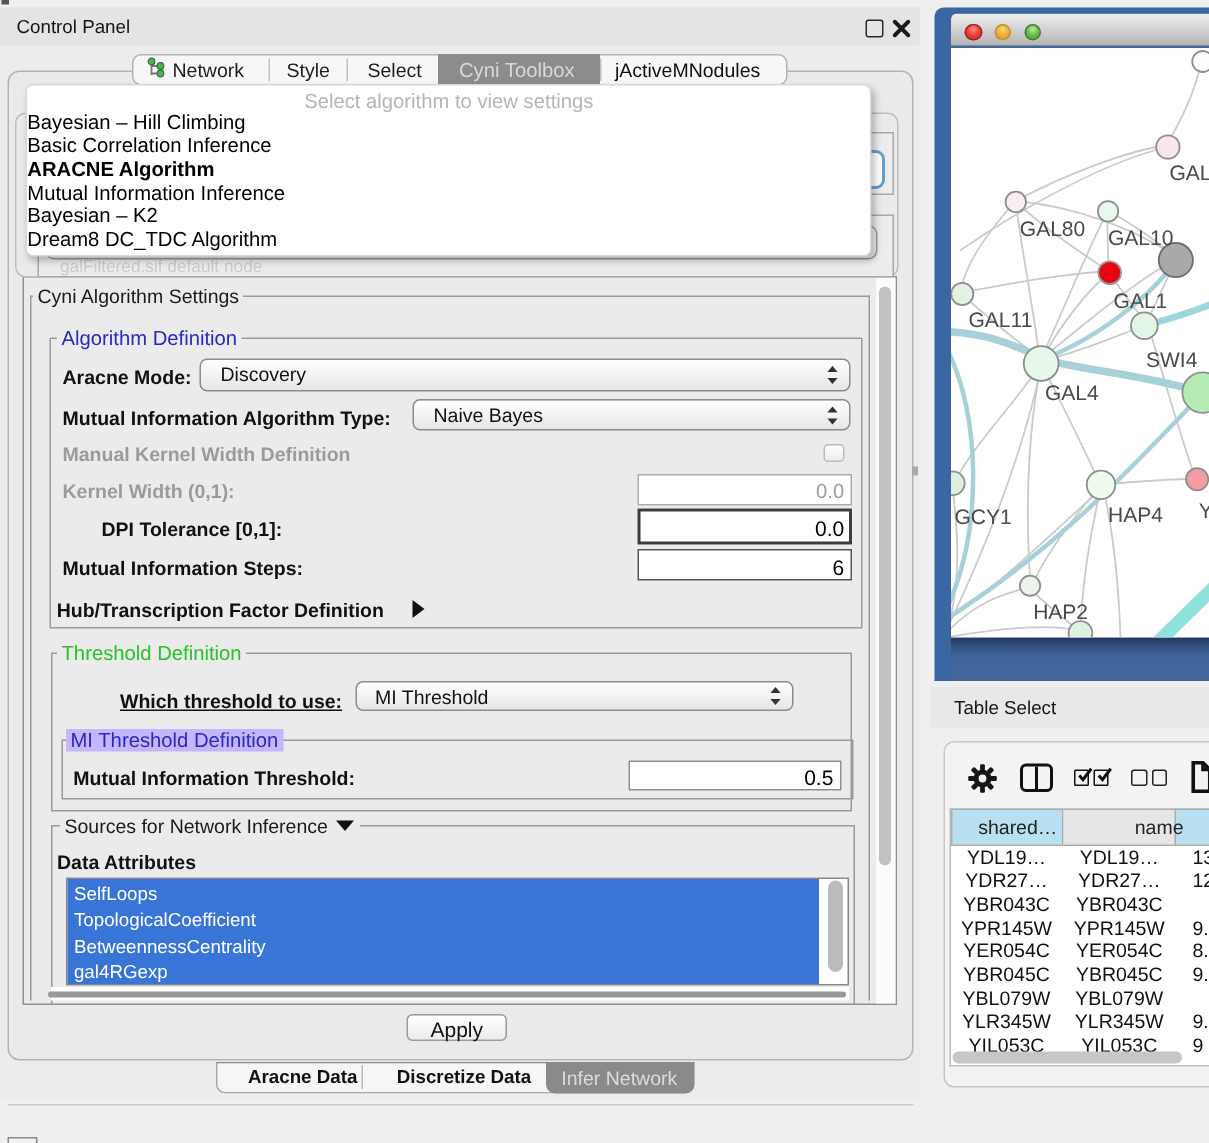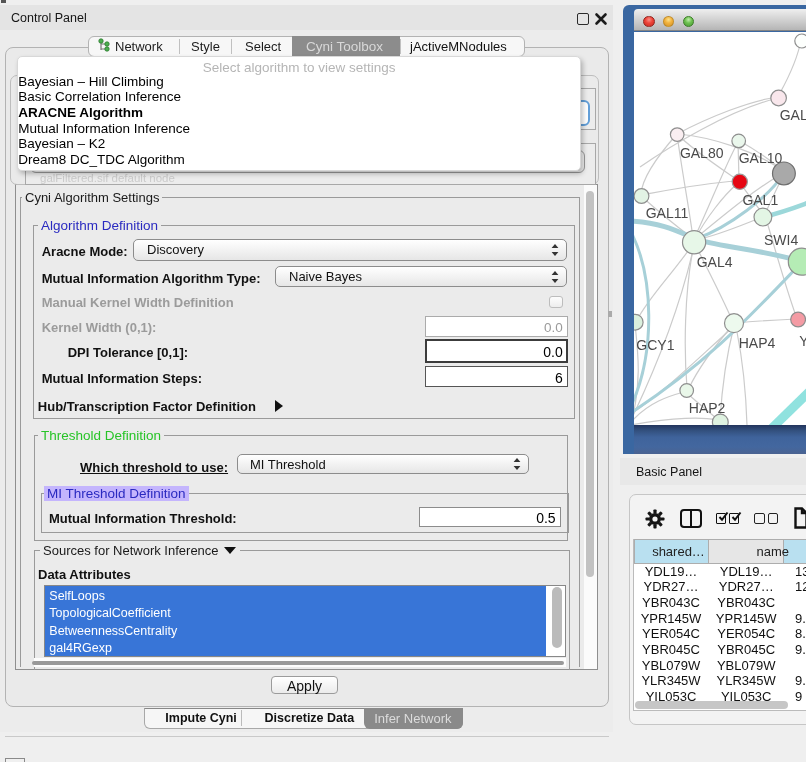--- a/index.html
+++ b/index.html
@@ -124,21 +124,21 @@
 
   <div class="abs" style="left:34px;top:658px;width:532px;height:9px;background:#fdfdfd;"></div>
   <div class="abs" style="left:32.2px;top:660.5px;width:532.3px;height:4.5px;background:#999;border-radius:2px;"></div>
 
   <div class="abs" style="left:271px;top:675.5px;width:67px;height:18.7px;border:1px solid #9b9b9b;border-radius:4px;background:linear-gradient(#ffffff,#ebebeb);"></div>
   <div class="abs" style="left:271px;top:677.5px;width:67px;text-align:center;font-size:14px;color:#111;">Apply</div>
 
   <div class="abs" style="left:144.2px;top:707.6px;width:318.6px;height:21.1px;background:#f6f6f6;border:1px solid #a8a8a8;border-top:1px solid #888;border-radius:0 0 6px 6px;"></div>
   <div class="abs" style="left:241px;top:710px;width:1px;height:16px;background:#bbb;"></div>
   <div class="abs" style="left:363.7px;top:707.6px;width:99.1px;height:21.1px;background:#8a8a8a;border-radius:0 0 6px 6px;"></div>
-  <div class="abs bold" style="left:165.3px;top:711px;font-size:12.5px;color:#111;">Impute Cyni</div>
+  <div class="abs bold" style="left:165.3px;top:711px;font-size:12.5px;color:#111;">Aracne Data</div>
   <div class="abs bold" style="left:264.5px;top:711px;font-size:12.5px;color:#111;">Discretize Data</div>
   <div class="abs" style="left:374.2px;top:711px;font-size:13px;color:#dcdcdc;">Infer Network</div>
 
   <div class="abs" style="left:5px;top:736px;width:604px;height:1px;background:#c9c9c9;"></div>
 
   <div class="abs" style="left:5px;top:757.5px;width:20px;height:10px;border:1.5px solid #8a8a8a;background:#f0f0f0;"></div>
 
   <div class="abs" style="left:10px;top:74.7px;width:589px;height:110px;border:1px solid #bdbdbd;border-radius:7px;"></div>
   <div class="abs" style="left:25px;top:87.5px;width:570.7px;height:42.2px;border:1px solid #a8a8a8;background:#ececec;"></div>
   <div class="abs" style="left:25px;top:142.5px;width:570.7px;height:42.3px;border:1px solid #a8a8a8;background:#ececec;"></div>
@@ -235,21 +235,21 @@
         <text x="62.7" y="234.7">GAL4</text>
         <text x="2.3" y="317.5">GCY1</text>
         <text x="104.7" y="316.2">HAP4</text>
         <text x="165.2" y="313.5">Y</text>
         <text x="54.8" y="380.8">HAP2</text>
       </g>
     </svg>
   </div>
 
   <div class="abs" style="left:620px;top:457.5px;width:186px;height:27.5px;background:#e8e8e8;"></div>
-  <div class="abs" style="left:636px;top:465px;font-size:12.5px;color:#151515;">Basic Panel</div>
+  <div class="abs" style="left:636px;top:465px;font-size:12.5px;color:#151515;">Table Select</div>
 
   <div class="abs" style="left:629px;top:494px;width:184px;height:231px;background:#f3f3f3;border:1px solid #c6c6c6;border-radius:7px;"></div>
 
   <svg class="abs" style="left:645px;top:509px;" width="20" height="20" viewBox="0 0 20 20">
     <g fill="#151515">
       <circle cx="10" cy="10" r="6"></circle>
       <g>
         <rect x="8.4" y="0.5" width="3.2" height="4" rx="0.8"></rect>
         <rect x="8.4" y="15.5" width="3.2" height="4" rx="0.8"></rect>
         <rect x="0.5" y="8.4" width="4" height="3.2" rx="0.8"></rect>

